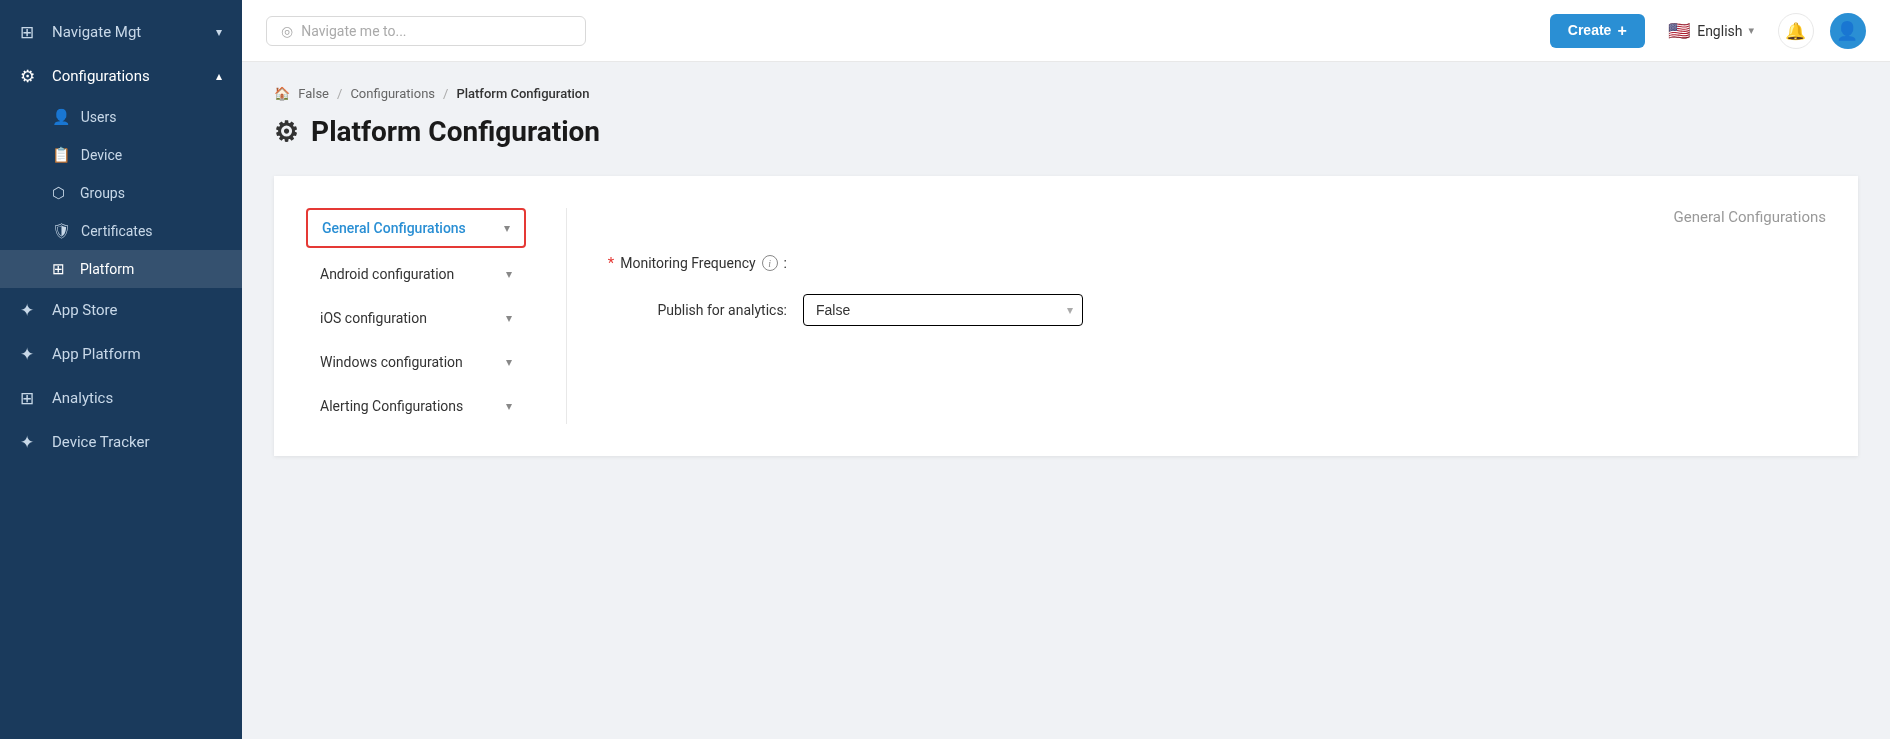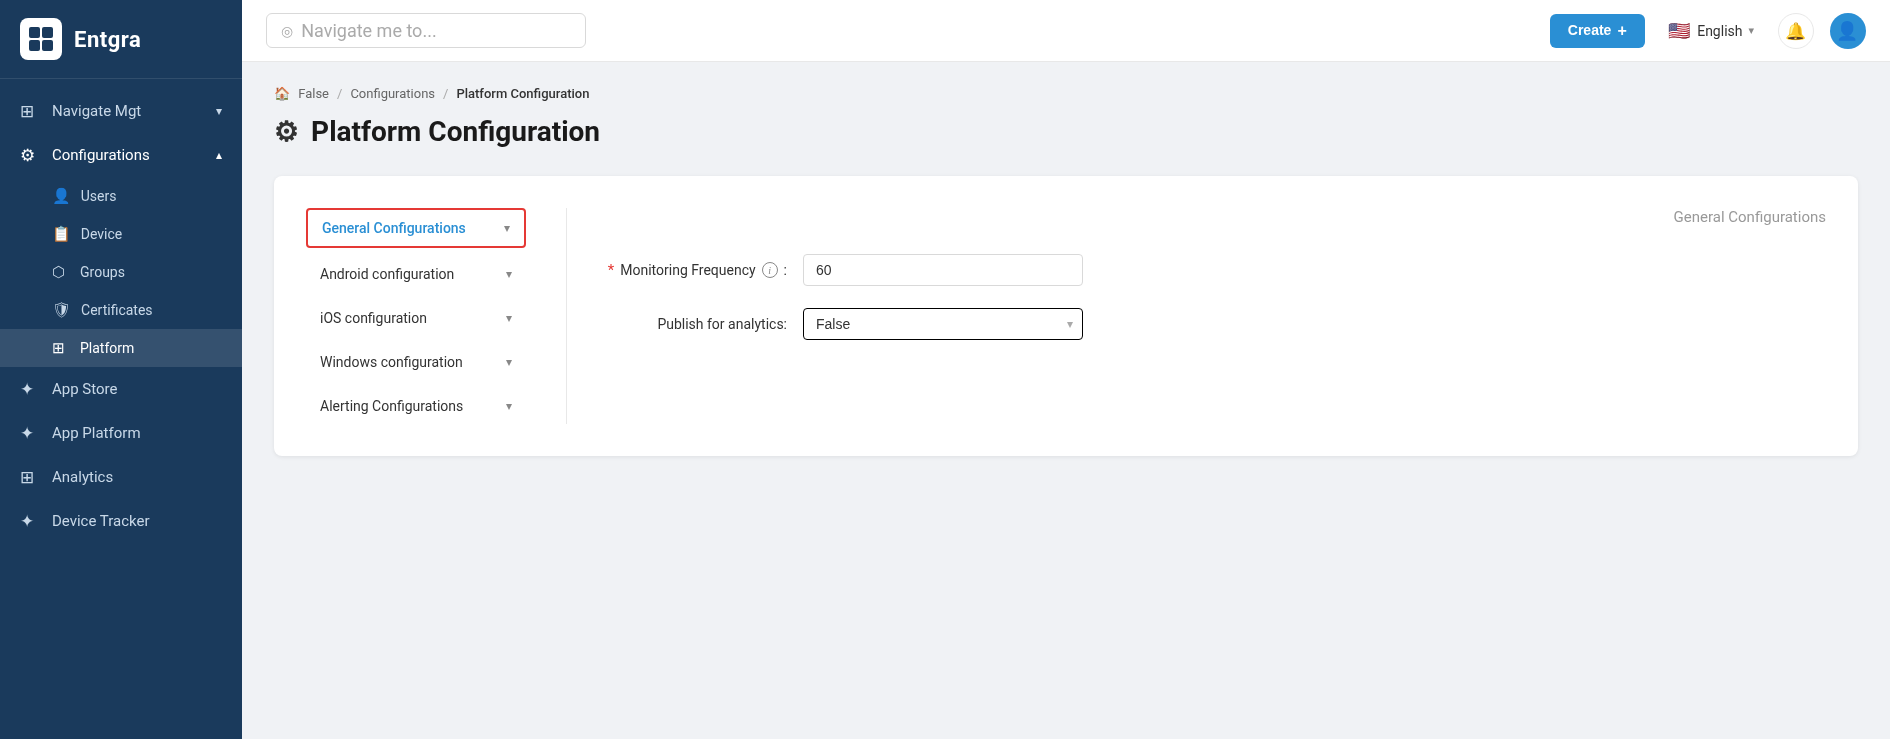--- a/index.html
+++ b/index.html
@@ -176,21 +176,21 @@
       font-size: 28px;
       font-weight: 700;
       color: #1a1a1a;
       margin-bottom: 28px;
     }
     .page-title-icon { font-size: 28px; color: #333; }
 
     
     .config-card {
       background: #fff;
-      border-radius: 8px;
+      border-radius: 0;
       box-shadow: 0 1px 4px rgba(0,0,0,0.08);
       padding: 32px;
       display: flex;
       gap: 40px;
     }
     .config-left {
       width: 220px;
       min-width: 220px;
       display: flex;
       flex-direction: column;
@@ -303,31 +303,20 @@
       padding: 9px 26px;
       font-size: 15px;
       font-weight: 600;
       cursor: pointer;
     }
   </style>
 </head>
 <body>
 
 <div class="sidebar">
-  <div class="sidebar-logo">
-    <div class="logo-icon">
-      <svg width="28" height="28" viewBox="0 0 28 28" fill="none">
-        <rect x="2" y="2" width="11" height="11" rx="2" fill="#1a3a5c"></rect>
-        <rect x="15" y="2" width="11" height="11" rx="2" fill="#1a3a5c"></rect>
-        <rect x="2" y="15" width="11" height="11" rx="2" fill="#1a3a5c"></rect>
-        <rect x="15" y="15" width="11" height="11" rx="2" fill="#1a3a5c"></rect>
-      </svg>
-    </div>
-    <span class="logo-text">Entgra</span>
-  </div>
   <nav class="sidebar-nav">
 
     <div class="nav-item">
       <span class="nav-icon">⊞</span>
       <span>Navigate Mgt</span>
       <span class="chevron">▾</span>
     </div>
 
     <div class="nav-item active" style="color:#fff;">
       <span class="nav-icon">⚙</span>
@@ -376,21 +365,21 @@
       <span>Device Tracker</span>
     </div>
   </nav>
 </div>
 
 <div class="main">
 
   <div class="topbar">
     <div class="search-box">
       <span class="search-icon-char">◎</span>
-      <span style="color:#aaa; font-size:18px;">Navigate me to...</span>
+      <span style="color:#aaa; font-size:14px;">Navigate me to...</span>
     </div>
     <div class="topbar-right">
       <button class="create-btn">
         <span>Create</span>
         <span style="font-size:16px; font-weight:700;">+</span>
       </button>
       <div class="lang-select">
         <span class="flag">🇺🇸</span>
         <span>English</span>
         <span style="font-size:11px; color:#888;">▾</span>
@@ -450,21 +439,20 @@
       <div class="config-right">
         <div class="config-section-title">General Configurations</div>
 
         <div class="form-row">
           <label class="form-label">
             <span class="required-star">*</span>
             <span>Monitoring Frequency</span>
             <span class="info-icon">i</span>
             <span>:</span>
           </label>
-          <input class="form-input" type="text" value="60" style="">
         </div>
 
         <div class="form-row">
           <label class="form-label">
             <span>Publish for analytics:</span>
           </label>
           <div class="form-select-wrap">
             <select class="form-select">
               <option value="False">False</option>
               <option value="True">True</option>

